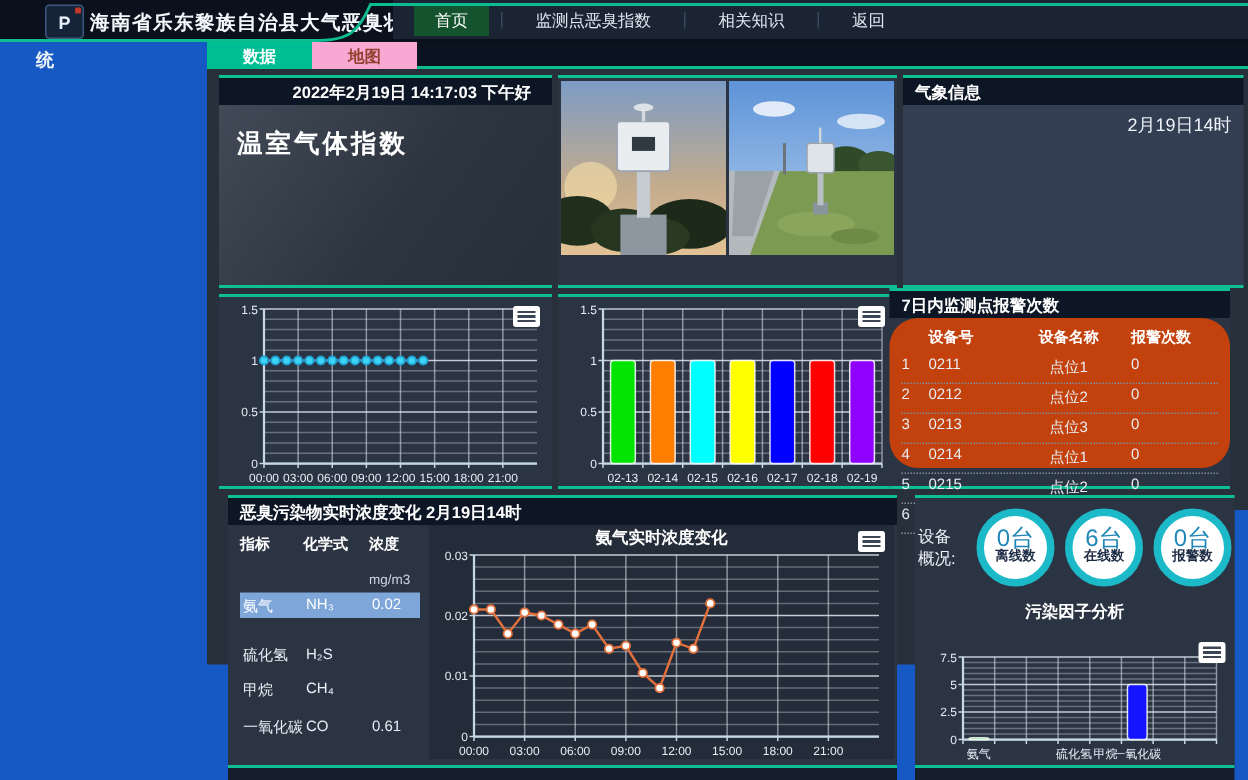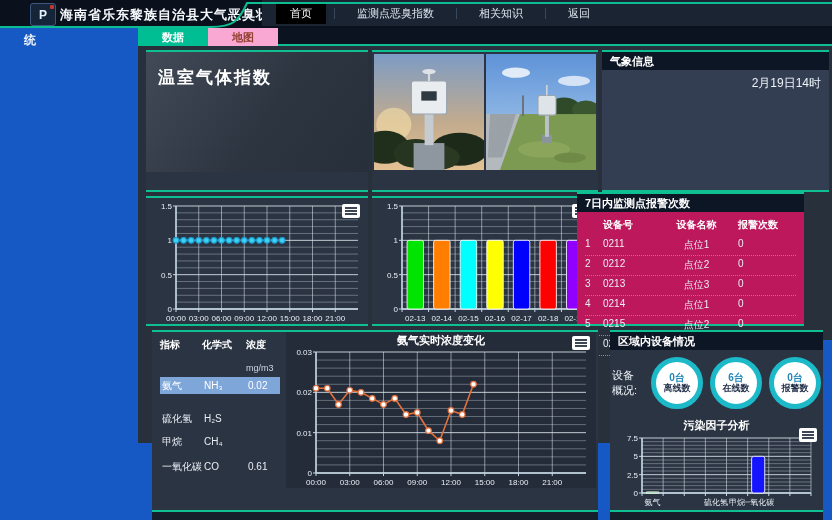--- a/index.html
+++ b/index.html
@@ -8,21 +8,21 @@
 
   
   .header{position:absolute;left:0;top:0;width:832px;height:28px;background:#0b111c;z-index:4;}
   .logo{position:absolute;left:30px;top:3px;width:24px;height:21px;background:#16243a;
         border:1px solid #3d587e;border-radius:3px;display:flex;align-items:center;justify-content:center;
         font-size:12px;font-weight:bold;color:#e8f1fb;}
   .logo i{position:absolute;right:1px;top:1px;width:4px;height:4px;background:#c0392b;border-radius:1px;}
   .app-title{position:absolute;left:60px;top:6px;font-size:13px;font-weight:bold;color:#f4f8fc;letter-spacing:1px;white-space:nowrap;}
   .nav{position:absolute;left:262px;top:0;right:0;height:26px;background:#1a2433;display:flex;align-items:center;padding-left:14px;}
   .nav-item{padding:3px 14px;font-size:11px;color:#dfe7f0;cursor:default;white-space:nowrap;}
-  .nav-item.active{background:#000000;color:#fff;}
+  .nav-item.active{background:#14532d;color:#fff;}
   .nav-sep{width:1px;height:11px;background:#39485c;margin:0 8px;}
   .swoosh{position:absolute;left:0;top:0;width:832px;height:46px;z-index:5;pointer-events:none;}
 
   
   .side-strip{position:absolute;left:0;top:28px;width:138px;height:492px;background:#1659c4;z-index:1;}
   .title-wrap{position:absolute;left:24px;top:4px;font-size:12px;font-weight:bold;color:#f0f5fb;letter-spacing:1px;}
   .tabbar{position:absolute;left:138px;top:28px;right:0;height:18px;background:#0c1320;z-index:3;}
   .tab{position:absolute;top:0;height:18px;width:70px;display:flex;align-items:center;justify-content:center;
        font-size:11px;font-weight:bold;cursor:default;}
   .tab.active{background:#00be93;color:#fff;}
@@ -50,22 +50,22 @@
   .photo svg{display:block;width:100%;height:100%;}
 
   #p-weather{left:602px;top:50px;width:227px;height:142px;}
   .weather-body{height:120px;background:#333e52;position:relative;}
   .weather-ts{position:absolute;top:5px;right:8px;font-size:12px;color:#eef3f9;}
 
   #p-chart-hourly{left:146px;top:196px;width:222px;height:130px;}
   #p-chart-daily{left:372px;top:196px;width:226px;height:130px;}
   .chart-fill{position:absolute;left:2px;right:2px;top:3px;bottom:2px;}
 
-  #p-alarms{left:577px;top:192px;width:227px;height:134px;}
-  .alarm-body{height:112px;background:#be185d;padding:4px 8px 0 8px;font-size:10px;box-sizing:border-box;}
+  #p-alarms{left:593px;top:192px;width:227px;height:134px;}
+  .alarm-body{height:100px;background:#c2410c;padding:4px 8px 0 8px;font-size:10px;box-sizing:border-box;border-radius:19px;}
   .al-h{display:flex;font-weight:bold;padding:2px 0 4px 0;color:#fff;}
   .al-r{display:flex;padding:2px 0 3px 0;border-bottom:1px dotted #7f8b9b;color:#e9eef4;}
   .c-i{width:18px;}
   .c-no{width:58px;}
   .c-name{flex:1;text-align:center;}
   .c-cnt{width:58px;text-align:left;padding-left:6px;}
 
   #p-odor{left:152px;top:330px;width:446px;height:182px;}
   .odor-body{display:flex;height:158px;}
   .odor-table{width:134px;padding:6px 6px 0 8px;font-size:10px;box-sizing:border-box;}
@@ -76,21 +76,21 @@
   .od-c3{flex:1;}
   .od-unit{font-weight:normal;font-size:9px;color:#cdd6e0;}
   .odor-row{display:flex;align-items:center;height:17px;padding:0 2px;color:#e9eef4;}
   .odor-chart{flex:1;position:relative;background:#242c39;margin:0 2px 2px 0;}
 
   #p-devices{left:610px;top:330px;width:213px;height:182px;}
   .overview{display:flex;align-items:center;height:62px;padding:2px 2px;}
   .ov-label{font-size:11px;width:54px;color:#eef3f9;}
   .stat{width:52px;height:52px;border-radius:50%;background:#fff;border:5px solid #1cb9c9;
         box-sizing:border-box;display:flex;flex-direction:column;align-items:center;justify-content:center;margin-left:7px;}
-  .stat .cnt{font-size:10px;font-weight:bold;color:#2187b8;line-height:11px;}
+  .stat .cnt{font-size:16px;font-weight:normal;color:#2187b8;line-height:11px;}
   .stat .lbl{font-size:9px;font-weight:bold;color:#1d2b45;line-height:11px;}
   .analysis-title{text-align:center;font-weight:bold;font-size:11px;color:#fff;margin-top:2px;}
   .factors-chart{position:absolute;left:2px;right:2px;top:98px;bottom:2px;}
 
   .toolbox{position:absolute;width:18px;height:14px;background:#fff;border-radius:2px;z-index:6;}
   .toolbox::before{content:"";position:absolute;left:3px;right:3px;top:3px;height:8px;
         background:repeating-linear-gradient(to bottom,#3c4654 0 1.6px,#fff 1.6px 3.2px);}
   .tb-a{top:6px;right:8px;} .tb-b{top:6px;right:8px;} .tb-c{top:4px;right:6px;} .tb-d{top:-2px;right:4px;}
   .chart-box{position:absolute;inset:0;}
   .chart-box svg{display:block;}
@@ -129,20 +129,21 @@
   <div class="bottom-band"></div>
   <div class="sliver" style="left:138px;top:443px;width:14px;height:77px;"></div>
   <div class="sliver" style="left:598px;top:443px;width:12px;height:77px;"></div>
   <div class="sliver" style="left:823px;top:340px;width:9px;height:180px;"></div>
 
   <svg class="swoosh">
     <path d="M0,27 L211,27 C233,27 239,21 247,3 L832,3" stroke="#0dbd92" stroke-width="2" fill="none"></path>
   </svg>
 
   <div class="panel" id="p-greeting">
+    <div class="panel-titlebar right">2022年2月19日  14:17:03 下午好</div>
     <div class="greet-body">
       <div class="headline">温室气体指数</div>
     </div>
   </div>
 
   <div class="panel" id="p-photos">
     <div class="photos">
       <div class="photo">
         <svg viewBox="0 0 100 112" preserveAspectRatio="none">
           <defs>
@@ -383,20 +384,21 @@
             <span class="c-i">6</span>
             <span class="c-no">0216</span>
             <span class="c-name">点位3</span>
             <span class="c-cnt">0</span>
           </div>
         </div>
     </div>
   </div>
 
   <div class="panel" id="p-odor">
+    <div class="panel-titlebar">恶臭污染物实时浓度变化  2月19日14时</div>
     <div class="odor-body">
       <div class="odor-table">
         <div class="od-h">
           <span class="od-c1">指标</span>
           <span class="od-c2">化学式</span>
           <span class="od-c3">
             <span>浓度</span><br>
             <span class="od-unit">mg/m3</span>
           </span>
         </div>
@@ -494,21 +496,20 @@
               <circle cx="176.25" cy="82.51666666666665" r="2.8" fill="#ffffff" stroke="#e4703c" stroke-width="1.2"></circle>
               <circle cx="187.5" cy="52.26666666666668" r="2.8" fill="#ffffff" stroke="#e4703c" stroke-width="1.2"></circle>
               <text x="155" y="12" font-size="11" font-weight="bold" fill="#ffffff" text-anchor="middle" font-family="Liberation Sans,sans-serif">氨气实时浓度变化</text>
             </svg>
           </div>
       </div>
     </div>
   </div>
 
   <div class="panel" id="p-devices">
-    <div class="panel-titlebar">区域内设备情况</div>
     <div class="overview">
       <div class="ov-label">设备概况:</div>
       <div style="display:flex;">
           <div class="stat">
             <span class="cnt">0台</span>
             <span class="lbl">离线数</span>
           </div>
           <div class="stat">
             <span class="cnt">6台</span>
             <span class="lbl">在线数</span>

